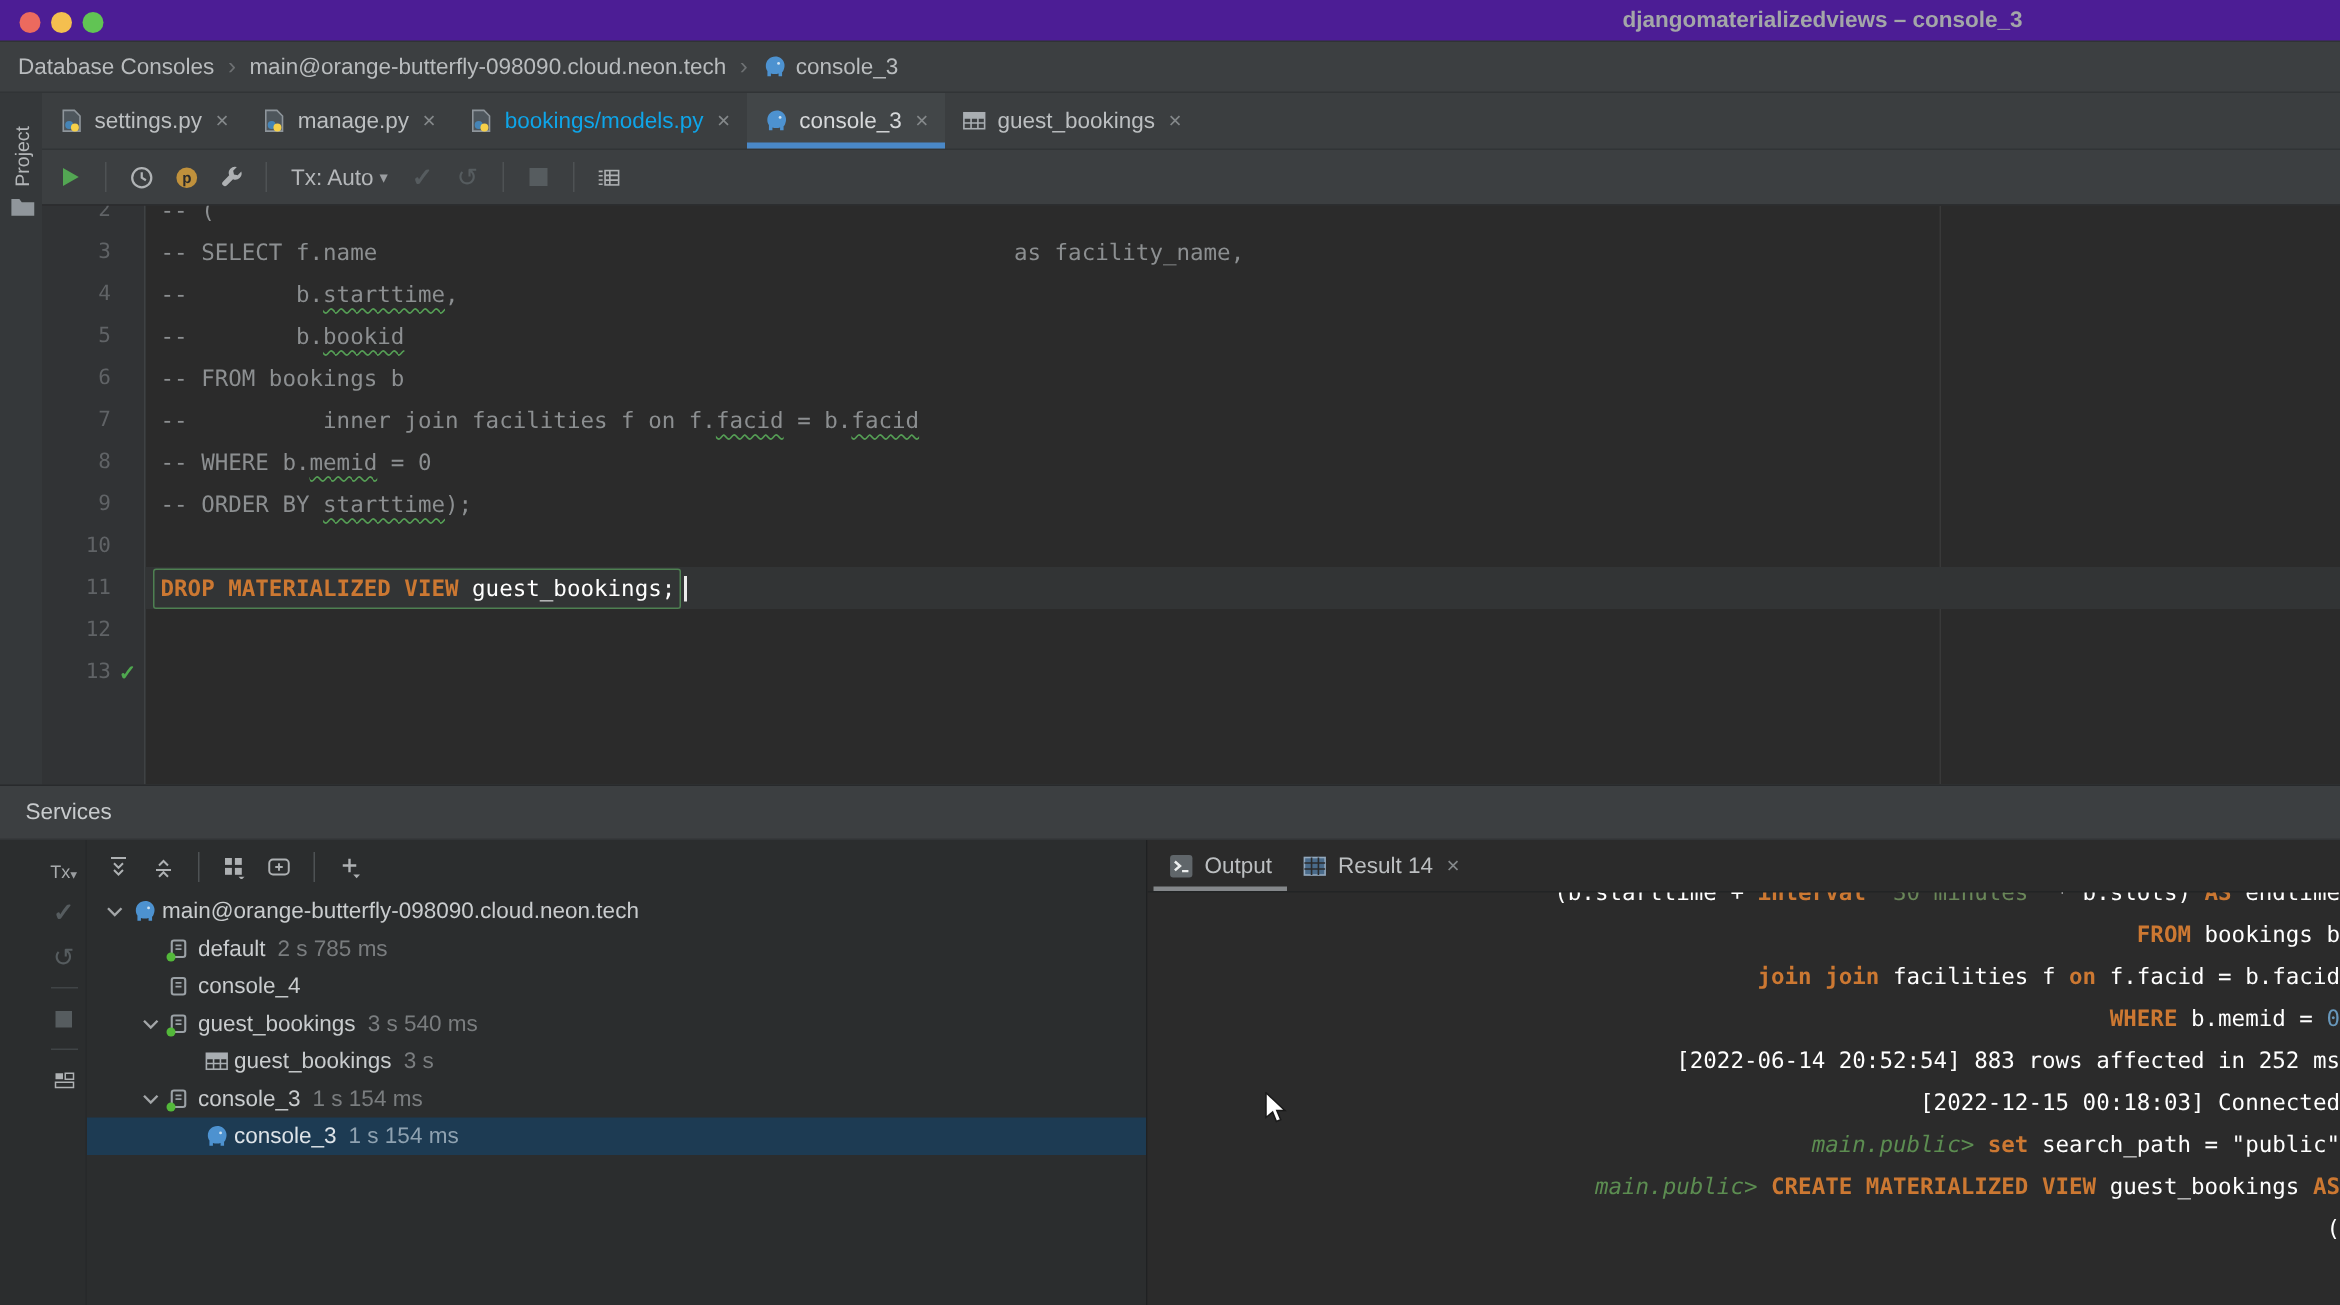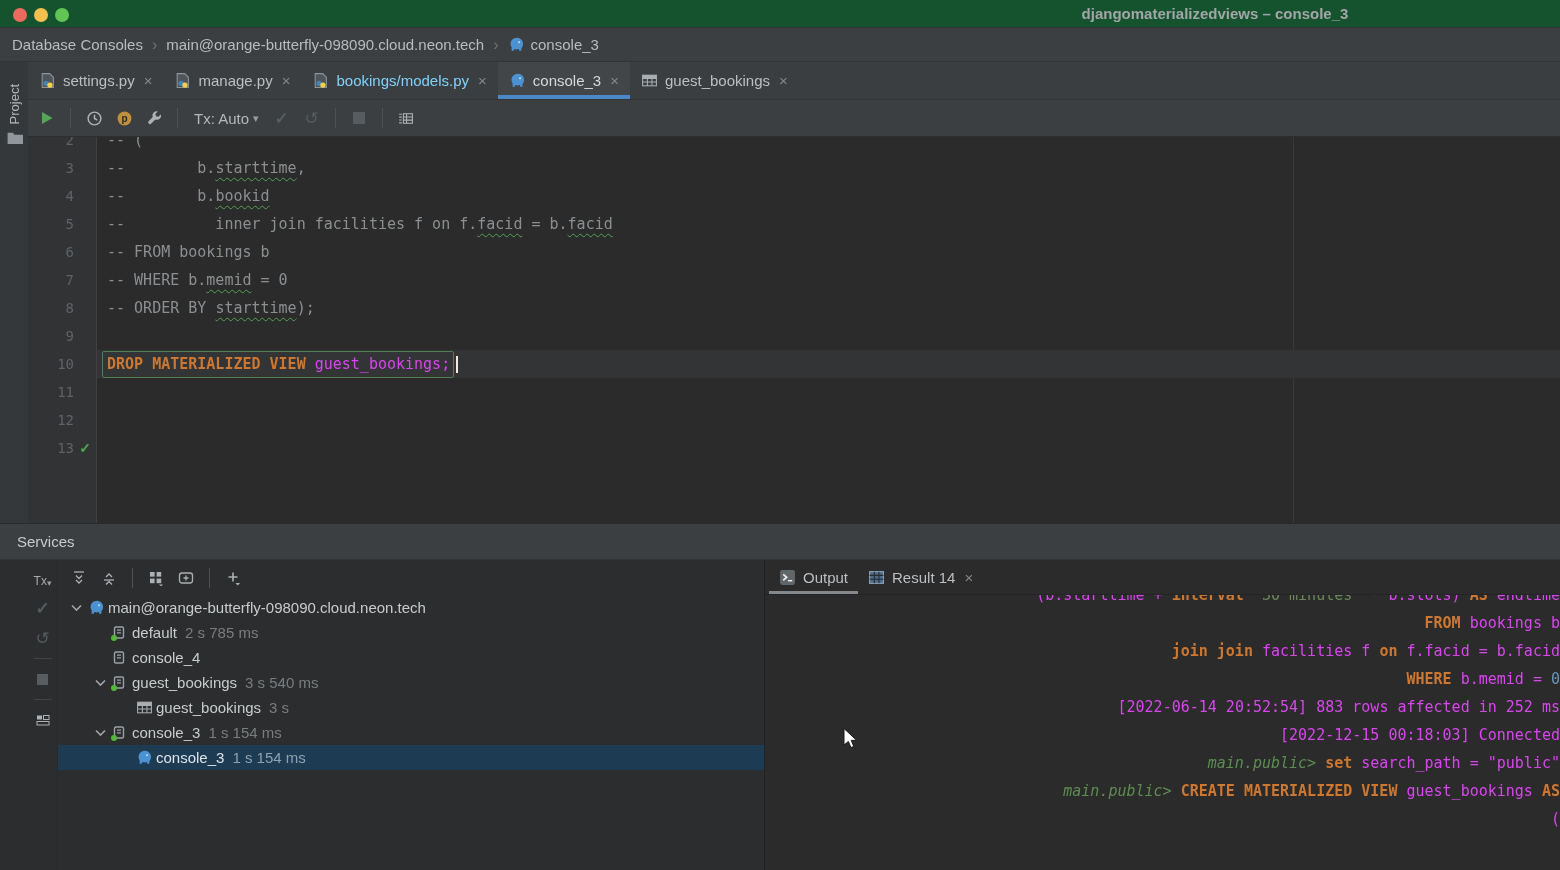--- a/index.html
+++ b/index.html
@@ -1,21 +1,21 @@
 <!DOCTYPE html>
 <html><head>
 <meta charset="utf-8">
 <style>
   * { margin:0; padding:0; box-sizing:border-box; }
   html,body { width:1560px; height:870px; overflow:hidden; background:#2b2b2b;
     font-family:"Liberation Sans", sans-serif; }
 
   
   #titlebar { position:absolute; left:0; top:0; width:1560px; height:28px;
-    background:#14532d; border-bottom:1px solid #303335;text-decoration:underline; }
+    background:#4c1d95; border-bottom:1px solid #303335;text-decoration:underline; }
   .traffic { position:absolute; top:8px; width:14px; height:14px; border-radius:50%; }
   #win-title { position:absolute; left:1060px; top:5px; width:310px; text-align:center;
     font-size:15px; font-weight:bold; color:#a3a6a8; white-space:nowrap; }
 
   
   #breadcrumbs { position:absolute; left:0; top:28px; width:1560px; height:34px;
     background:#3c3f41; border-bottom:1px solid #313436; display:flex; align-items:center;
     padding-left:12px; font-size:15px; color:#b9bcbe; }
   .crumb { display:flex; align-items:center; gap:6px; cursor:default; }
   .crumb-sep { color:#6e7173; margin:0 9px; font-size:16px; }
@@ -27,21 +27,21 @@
     font-size:13px; color:#b3b6b8; }
 
   
   #tabbar { position:absolute; left:28px; top:62px; width:1532px; height:38px;
     background:#3b3e40; border-bottom:1px solid #313436; display:flex; align-items:stretch; }
   .tab { display:flex; align-items:center; gap:7px; padding:0 11px; font-size:15px;
     color:#bcbfc1; position:relative; cursor:pointer; }
   .tab.active { background:#424648; color:#d6d8da; }
   .tab.active::after { content:""; position:absolute; left:0; right:0; bottom:0; height:4px;
     background:#4a88c7; }
-  .tab.modified .tab-label { color:#7dd3fc; }
+  .tab.modified .tab-label { color:#0ea5e9; }
   .tab-close { color:#84888a; font-size:15px; margin-left:2px; cursor:pointer; }
 
   
   #toolbar { position:absolute; left:28px; top:100px; width:1532px; height:37px;
     background:#3c3f41; border-bottom:1px solid #2c2e30; display:flex; align-items:center;
     padding-left:6px; gap:4px; }
   .tb-btn { width:26px; height:26px; display:flex; align-items:center; justify-content:center;
     border-radius:3px; cursor:pointer; }
   .tb-sep { width:1px; height:20px; background:#4e5254; margin:0 6px; }
   .tb-text { font-size:15px; color:#b4b7b9; display:flex; align-items:center; gap:4px;
@@ -62,21 +62,21 @@
   #code { flex:1; position:relative; overflow:hidden; }
   #guide { position:absolute; left:1196px; top:0; bottom:0; width:1px; background:#393939; }
   .line { height:28px; line-height:28px; white-space:pre; font-size:15px;
     font-family:"DejaVu Sans Mono","Liberation Mono",monospace; color:#a9b7c6;
     padding-left:10px; min-width:100%; position:relative; }
   .line.current { background:#323435; }
   .cmt { color:#8c8f91; }
   .kw  { color:#cc7832; font-weight:bold; }
   .str { color:#6a8759; }
   .num { color:#6897bb; }
-  .txt { color:#d946ef; }
+  .txt { color:#ffffff; }
   .prompt { color:#5c8d51; font-style:italic; }
   .sq { text-decoration-line:underline; text-decoration-style:wavy;
     text-decoration-color:#55a055; text-decoration-thickness:1px; text-underline-offset:4px; }
   .stmt-box { border:1px solid #4e8052; border-radius:2px; padding:3px 3px 4px 4px; margin-left:-5px; }
   .caret { display:inline-block; width:2px; height:17px; background:#ebebeb;
     vertical-align:middle; margin-left:2px; }
 
   
   #services-header { position:absolute; left:0; top:523px; width:1560px; height:37px;
     background:#3c3f41; border-top:1px solid #282a2c; border-bottom:1px solid #323537;
@@ -332,24 +332,25 @@
         <div class="gline current">
           <span class="gnum">13</span>
           <span class="gicon">✓</span>
         </div>
       </div>
     </div>
   <div id="code">
     <div id="guide"></div>
     <div id="code-inner">
         <div class="line"><span class="cmt">-- (</span></div>
+        <div class="line"><span class="cmt">-- SELECT f.name</span><span class="txt">                                               </span><span class="cmt">as facility_name,</span></div>
         <div class="line"><span class="cmt">--        b.</span><span class="cmt sq">starttime</span><span class="cmt">,</span></div>
         <div class="line"><span class="cmt">--        b.</span><span class="cmt sq">bookid</span></div>
+        <div class="line"><span class="cmt">-- FROM bookings b</span></div>
         <div class="line"><span class="cmt">--          inner join facilities f on f.</span><span class="cmt sq">facid</span><span class="cmt"> = b.</span><span class="cmt sq">facid</span></div>
-        <div class="line"><span class="cmt">-- FROM bookings b</span></div>
         <div class="line"><span class="cmt">-- WHERE b.</span><span class="cmt sq">memid</span><span class="cmt"> = 0</span></div>
         <div class="line"><span class="cmt">-- ORDER BY </span><span class="cmt sq">starttime</span><span class="cmt">);</span></div>
         <div class="line"></div>
         <div class="line current"><span class="stmt-box"><span class="kw">DROP MATERIALIZED VIEW</span><span class="txt"> guest_bookings;</span></span><span class="caret"></span></div>
       </div>
   </div>
 </div>
 
 <div id="services-header">
   <span>Services</span>

